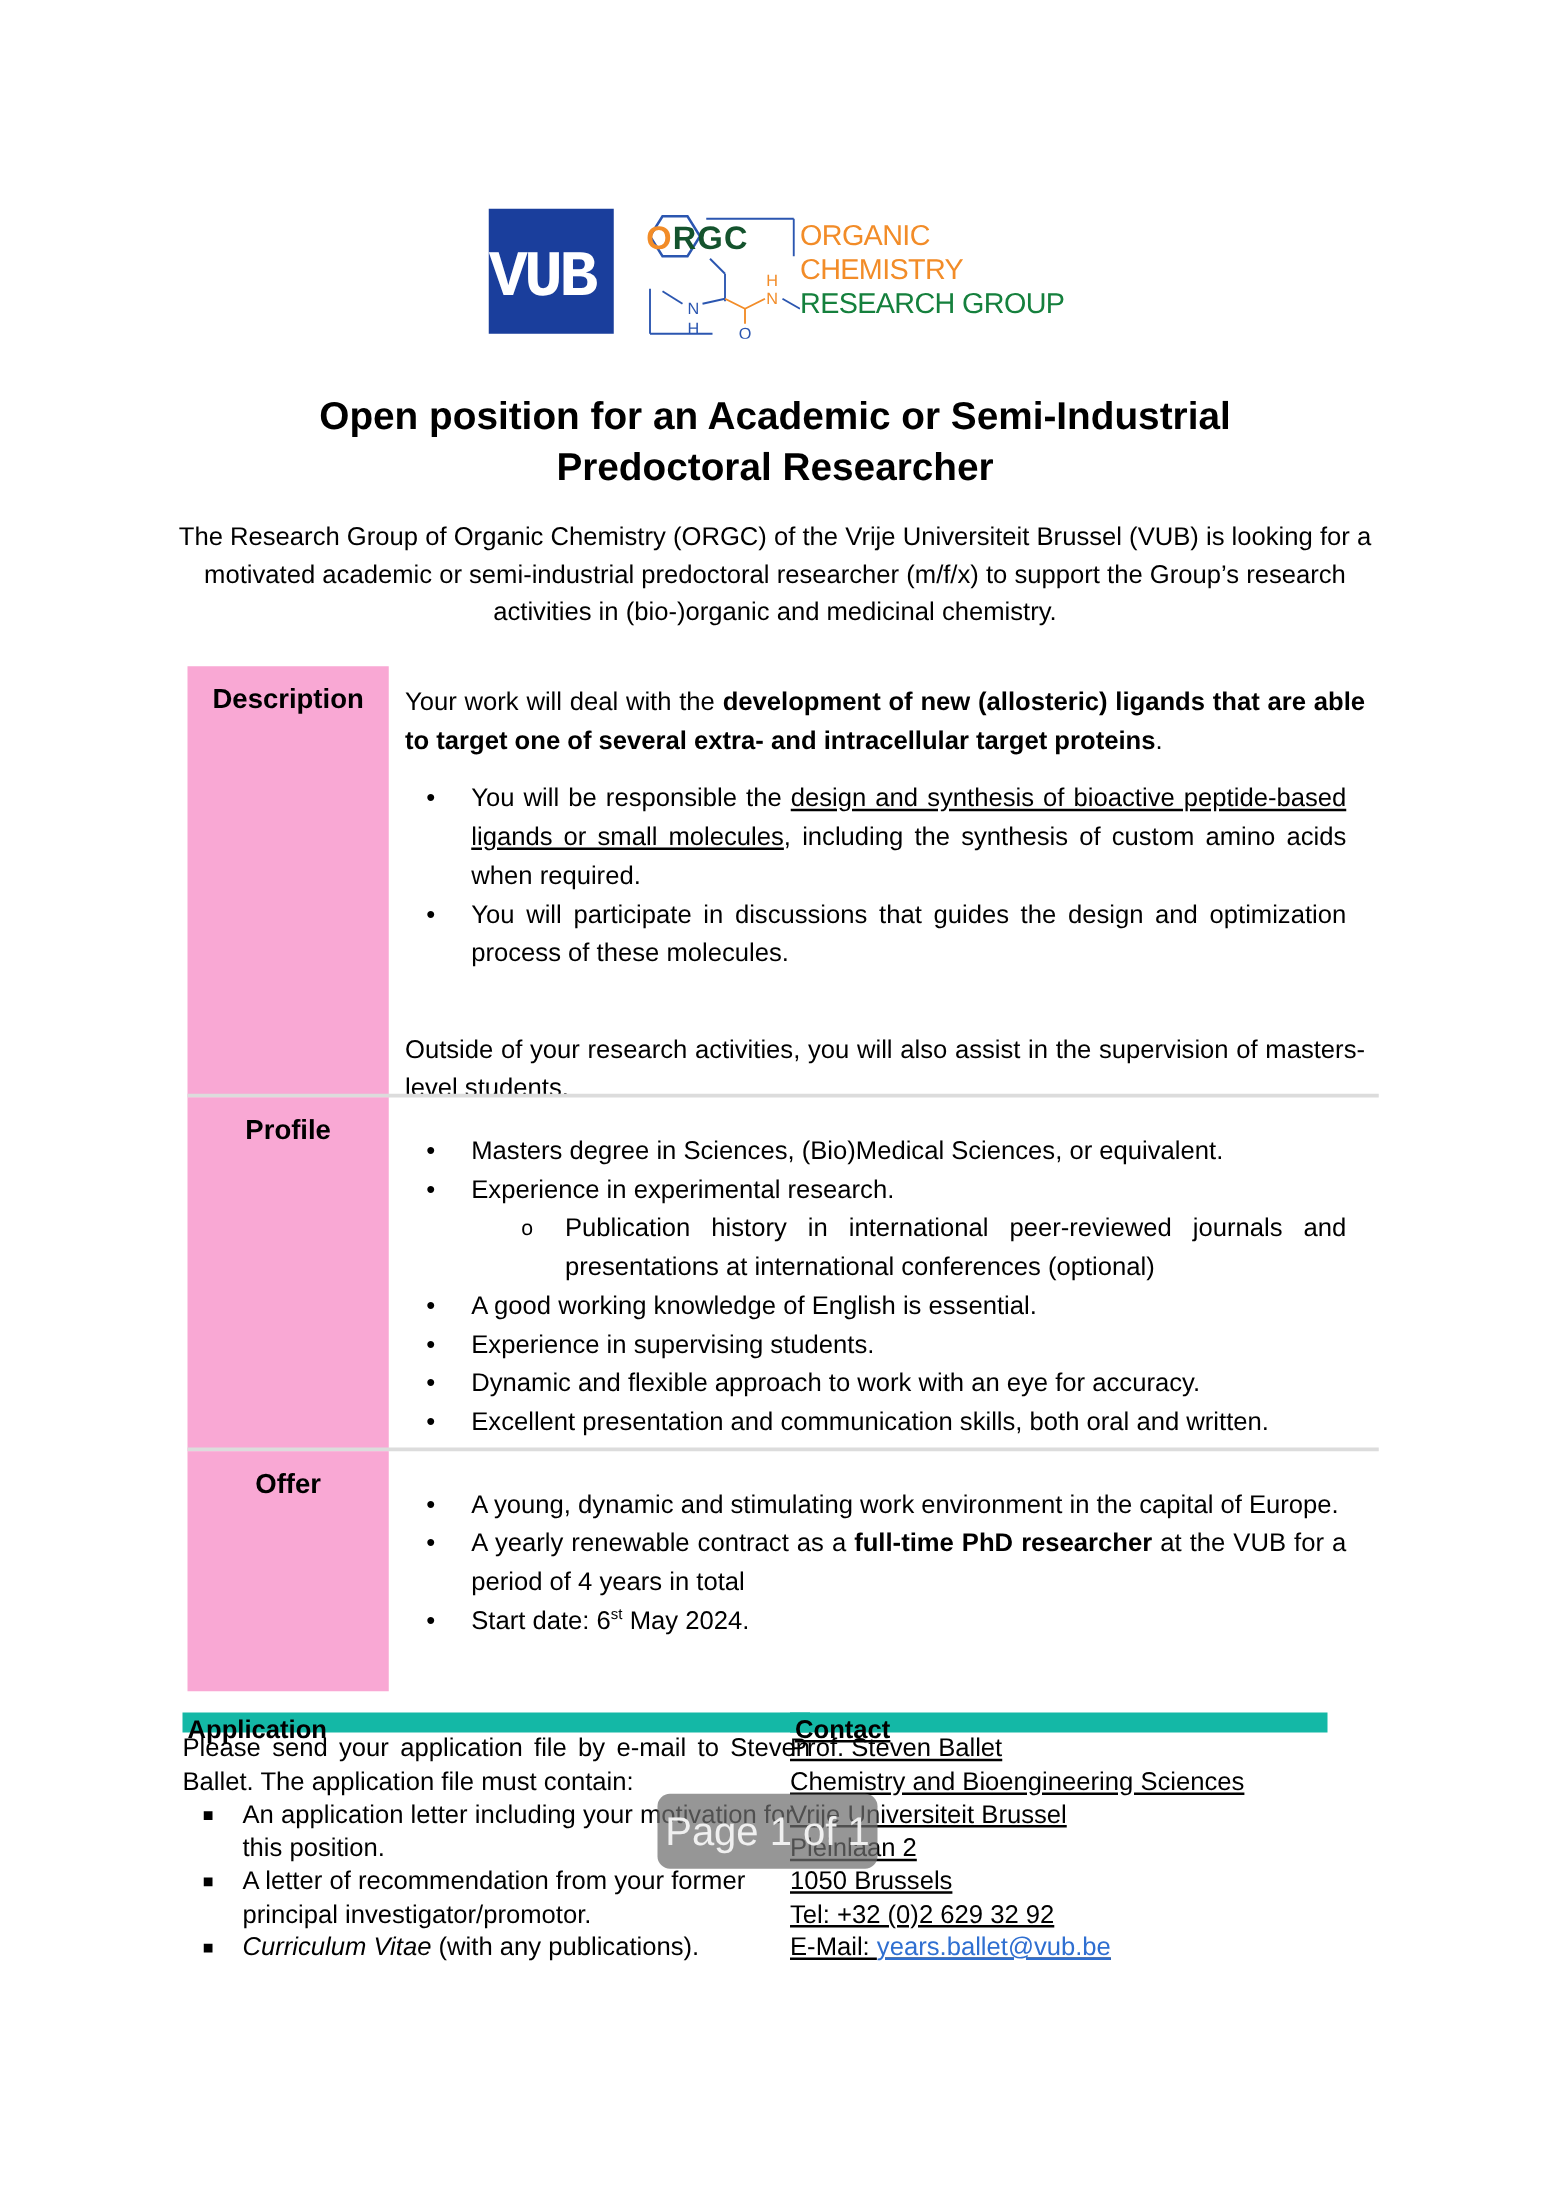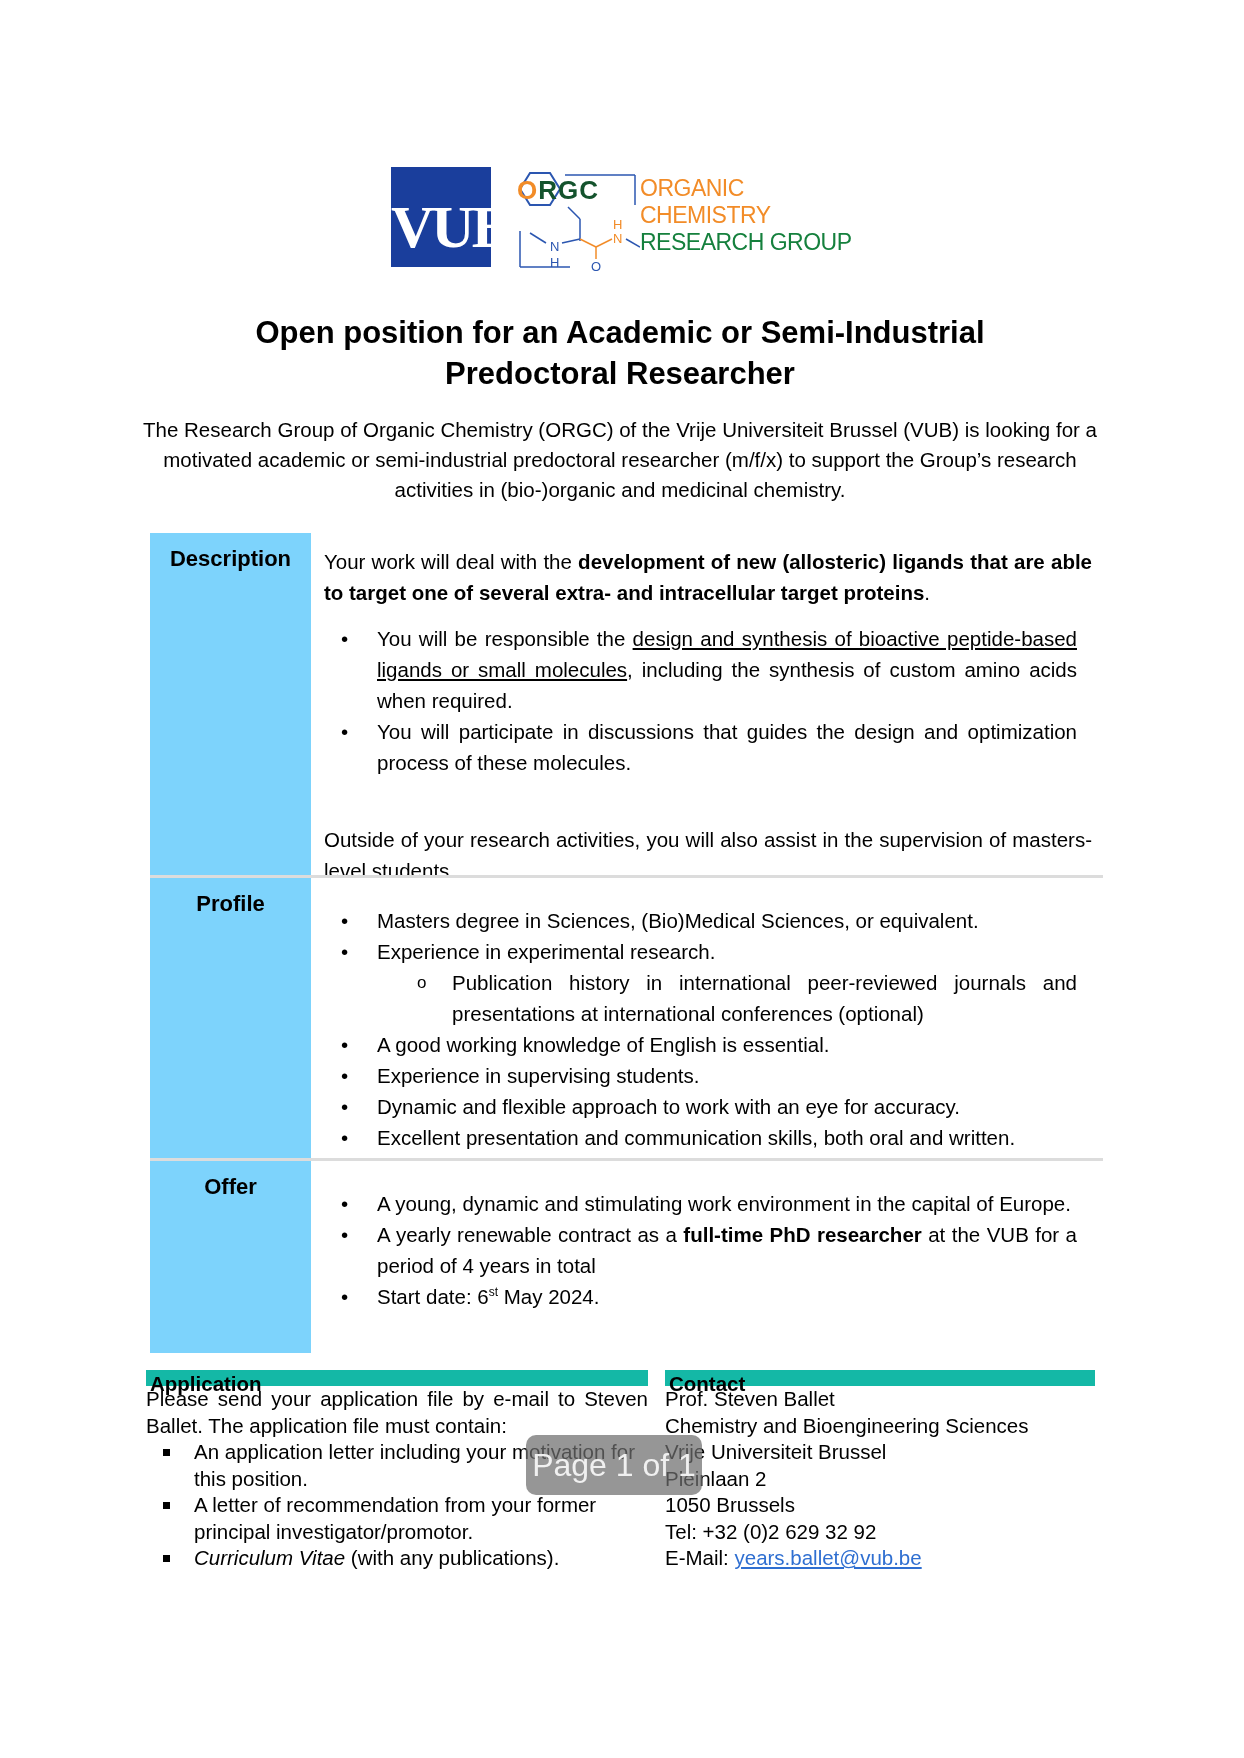--- a/index.html
+++ b/index.html
@@ -2,54 +2,54 @@
 <html><head>
   <meta charset="utf-8">
   <style>
     html, body { margin: 0; padding: 0; background: #ffffff; }
     body { width: 1244px; height: 1758px; position: relative; overflow: hidden;
            font-family: "Liberation Sans", sans-serif; color: #000; }
 
     
     .logo { position: absolute; left: 385px; top: 163px; height: 105px; width: 490px; }
     .vub-box { position: absolute; left: 6px; top: 4px; width: 100px; height: 100px; background: #1a3e9c; }
-    .vub-text { position: absolute; left: 6px; top: 30px; color: #fff; font-weight: bold; font-size: 60px;
-                letter-spacing: -3px; font-family: Liberation Serif, serif; }
+    .vub-text { position: absolute; left: 6px; top: 30px; color: #fff; font-weight: bold; font-size: 52px;
+                letter-spacing: -3px; font-family: Liberation Mono, monospace; }
     .orgc-mark { position: absolute; left: 125px; top: 8px; }
     .orgc-word { position: absolute; left: 132px; top: 12px; font-weight: bold; font-size: 26px; color: #f28c28; letter-spacing: 1px; }
     .orgc-word .rgc { color: #14532d; }
     .orgc-name { position: absolute; left: 255px; top: 12px; font-size: 23px; line-height: 27px; color: #f28c28; letter-spacing: -0.5px; }
     .orgc-name .blue { color: #15803d; }
 
     
     .title { position: absolute; left: 140px; top: 312px; width: 960px; text-align: center;
              font-weight: bold; font-size: 31px; line-height: 41px; }
     .intro { position: absolute; left: 140px; top: 415px; width: 960px; text-align: center;
              font-size: 20.5px; line-height: 30px; }
 
     
     .tbl { position: absolute; left: 150px; width: 953px; }
     .row { position: absolute; left: 0; width: 953px; }
-    .row .lab { position: absolute; left: 0; top: 0; width: 161px; height: 100%; background: #7dd3fc;
+    .row .lab { position: absolute; left: 0; top: 0; width: 161px; height: 100%; background: #f9a8d4;
                 font-weight: bold; font-size: 22px; text-align: center; padding-top: 13px; box-sizing: border-box; }
     .row .body { position: absolute; left: 174px; top: 13px; width: 768px; font-size: 20.5px; line-height: 31px; }
     .row .sep { position: absolute; left: 0; bottom: 0; width: 953px; height: 3px; background: #dcdcdc; }
     .just { text-align: justify; }
     ul.bl { margin: 15px; padding: 0; list-style: none; }
     ul.bl > li { position: relative; padding-left: 38px; text-align: justify; }
     ul.bl > li::before { content: "\2022"; position: absolute; left: 2px; top: 0; }
     ul.sub { margin: 0; padding: 0; list-style: none; }
     ul.sub > li { position: relative; padding-left: 113px; text-align: justify; }
     ul.sub > li::before { content: "o"; position: absolute; left: 78px; top: 0; font-size: 17px; }
     .u { text-decoration: underline; }
     sup { font-size: 12px; line-height: 0; }
 
     
     .app { position: absolute; left: 146px; top: 1370px; width: 502px; font-size: 20.5px; line-height: 26.5px; }
-    .contact { position: absolute; left: 665px; top: 1370px; width: 430px; font-size: 20.5px; line-height: 26.5px; }
+    .contact { position: absolute; left: 632px; top: 1370px; width: 430px; font-size: 20.5px; line-height: 26.5px; text-decoration: underline; }
     .hdr { background: #14b8a6; font-weight: bold; padding-left: 4px; height: 16px; line-height: 28px; }
     .app .txt { text-align: justify; }
     ul.sq { margin: 0; padding: 0; list-style: none; }
     ul.sq > li { position: relative; padding-left: 48px; }
     ul.sq > li::before { content: ""; position: absolute; left: 17px; top: 10px; width: 7px; height: 7px; background: #000; }
     .link { color: #2f6fd1; text-decoration: underline; cursor: pointer; }
 
     
     .page-pill { position: absolute; left: 526px; top: 1435px; width: 176px; height: 60px; background: rgba(110,110,110,0.72);
                  border-radius: 10px; color: #f0f0f0; font-size: 32px; line-height: 60px; text-align: center; }

